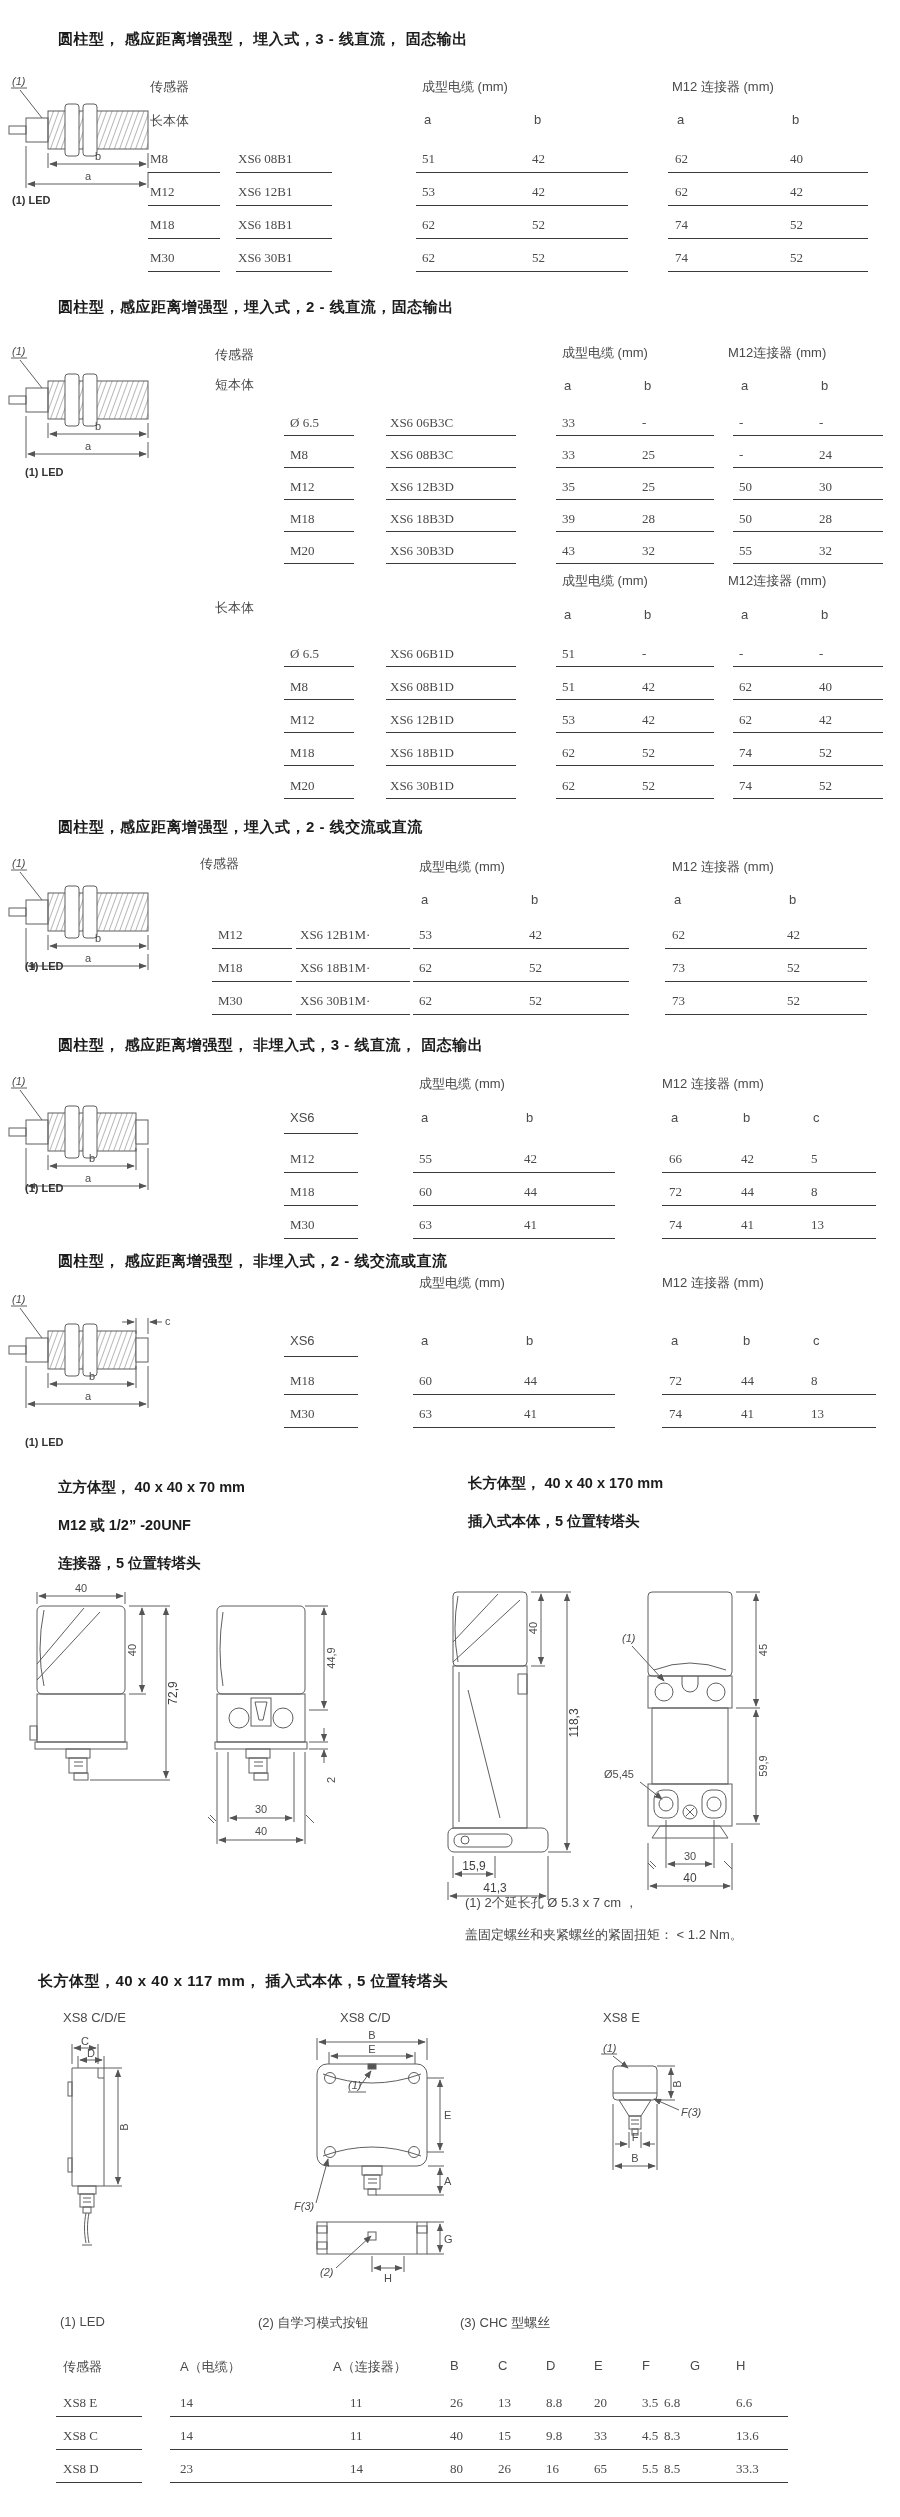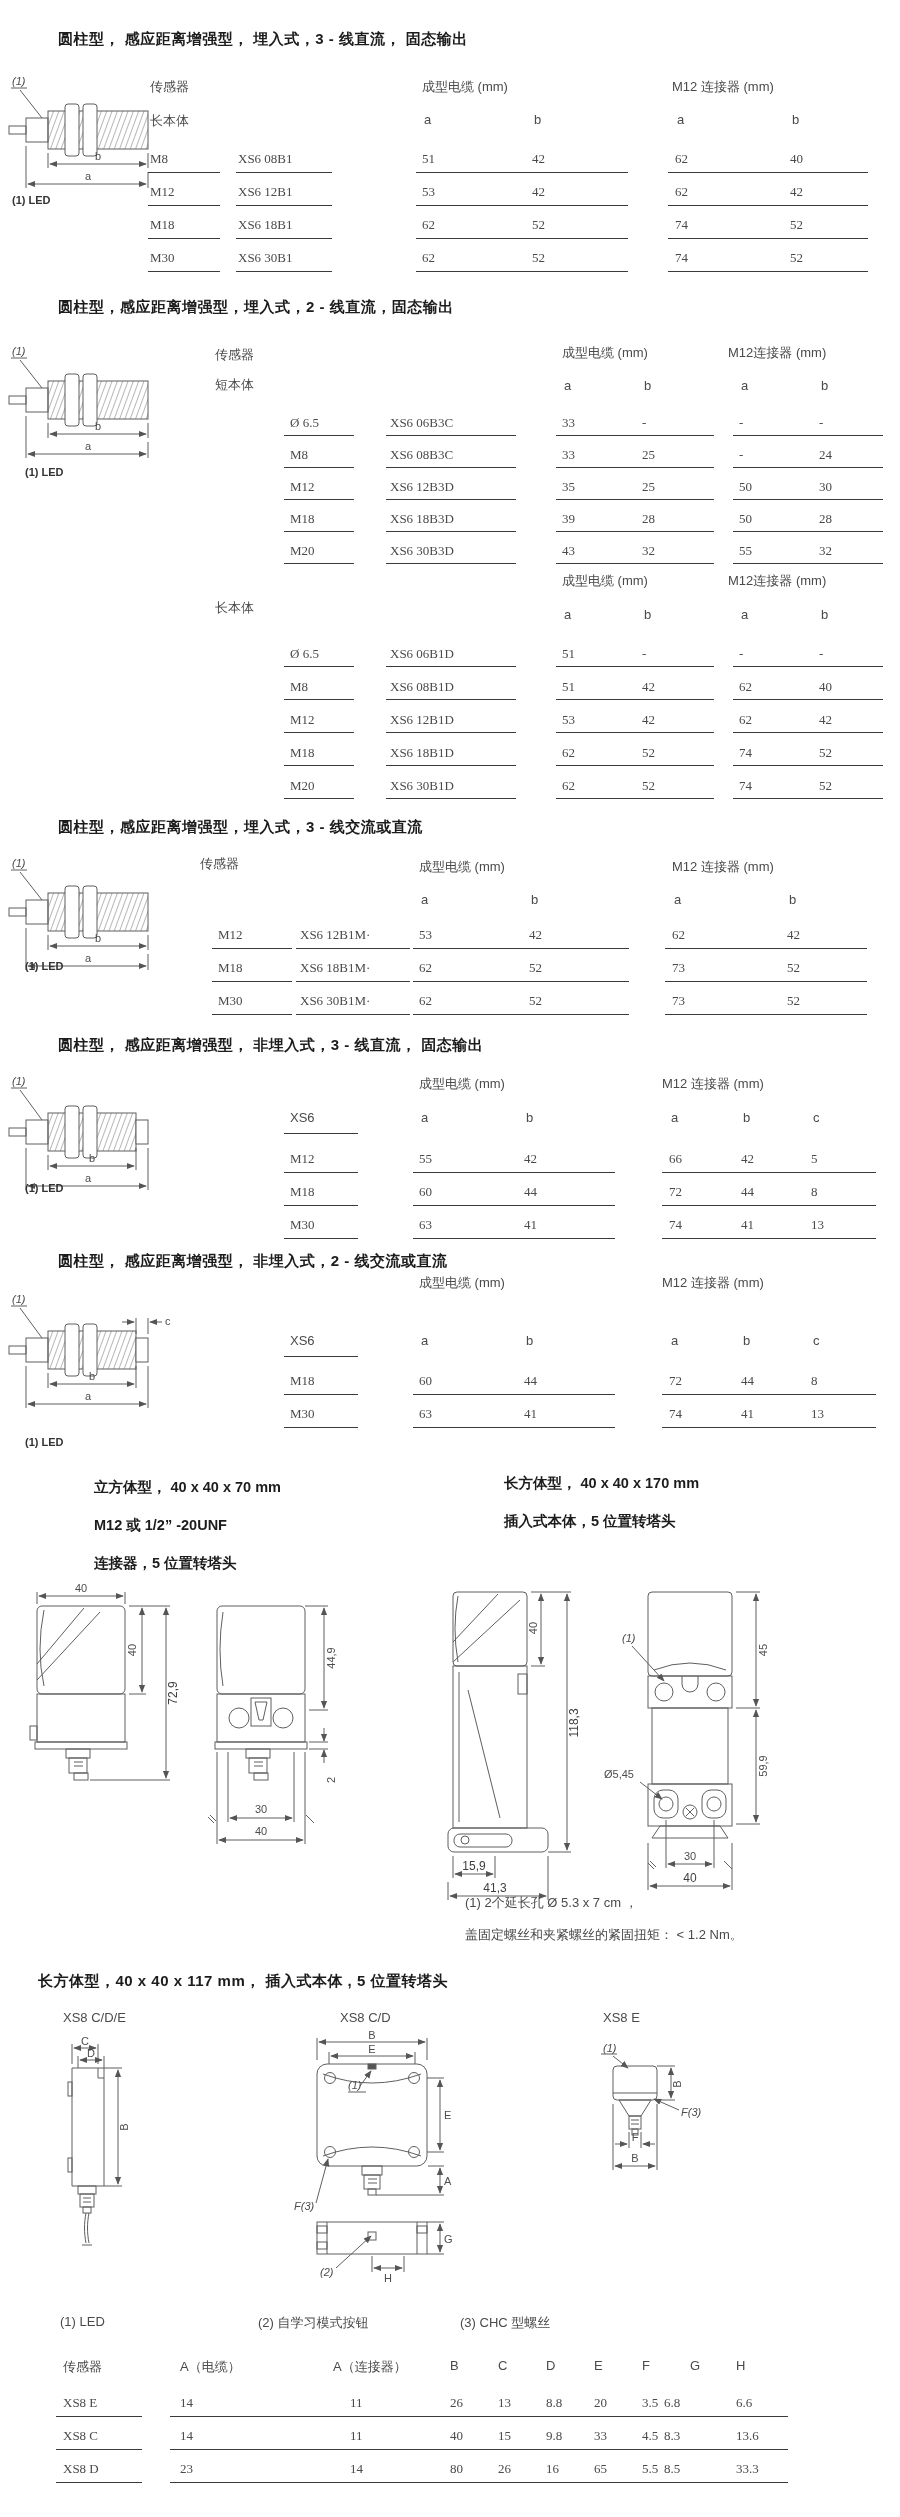--- a/index.html
+++ b/index.html
@@ -1,20 +1,20 @@
 <!DOCTYPE html>
 <html><head>
 <meta charset="utf-8">
 <style>
   html,body{margin:0;padding:0;background:#fff;}
   .page{position:relative;width:900px;height:2517px;background:#fff;overflow:hidden;
         font-family:"Liberation Sans","DejaVu Sans",sans-serif;color:#4a4a4a;}
   .abs{position:absolute;}
   .title{font-weight:bold;color:#1c1c1c;font-size:15px;white-space:nowrap;letter-spacing:.5px;}
-  .h3{font-weight:bold;color:#1c1c1c;font-size:14.5px;white-space:nowrap;margin-left:36px;}
+  .h3{font-weight:bold;color:#1c1c1c;font-size:14.5px;white-space:nowrap;}
   .hdr{font-size:13px;color:#4a4a4a;white-space:nowrap;}
   .note{font-size:13px;color:#4a4a4a;white-space:nowrap;}
   .led{font-size:11px;font-weight:bold;color:#333;white-space:nowrap;}
   .rows{width:900px;}
   .trow{position:relative;font-family:Liberation Serif, serif;}
   .cell{position:absolute;top:5px;font-size:13px;color:#4a4a4a;white-space:pre;}
   .ul{position:absolute;height:0;border-top:1px solid #3a3a3a;}
   .hul{position:absolute;height:0;border-top:1px solid #3a3a3a;}
   
   .t1 .trow{height:33px;}
@@ -322,21 +322,21 @@
       <span class="cell c3">52</span>
       <span class="cell c4">74</span>
       <span class="cell c5">52</span>
       <i class="ul u0"></i>
       <i class="ul u1"></i>
       <i class="ul u2"></i>
       <i class="ul u3"></i>
     </div>
   </div>
 
-<div class="abs title" style="left:58px;top:818px">圆柱型，感应距离增强型，埋入式，3 - 线交流或直流</div>
+<div class="abs title" style="left:58px;top:818px">圆柱型，感应距离增强型，埋入式，2 - 线交流或直流</div>
 
 <svg class="abs" style="left:8px;top:856px" width="165" height="118" viewBox="0 0 165 118">
   <g stroke="#5f5f5f" fill="none" stroke-width="1">
     <line x1="3" y1="14" x2="19" y2="14"></line>
         <line x1="12" y1="16" x2="34" y2="44"></line>
     <rect x="1" y="52" width="17" height="8"></rect>
     <rect x="18" y="44" width="22" height="24"></rect>
     <rect x="40" y="37" width="100" height="38" fill="url(#hatch)"></rect>
     <rect x="57" y="30" width="14" height="52" rx="3" fill="#fff"></rect>
     <rect x="75" y="30" width="14" height="52" rx="3" fill="#fff"></rect>

